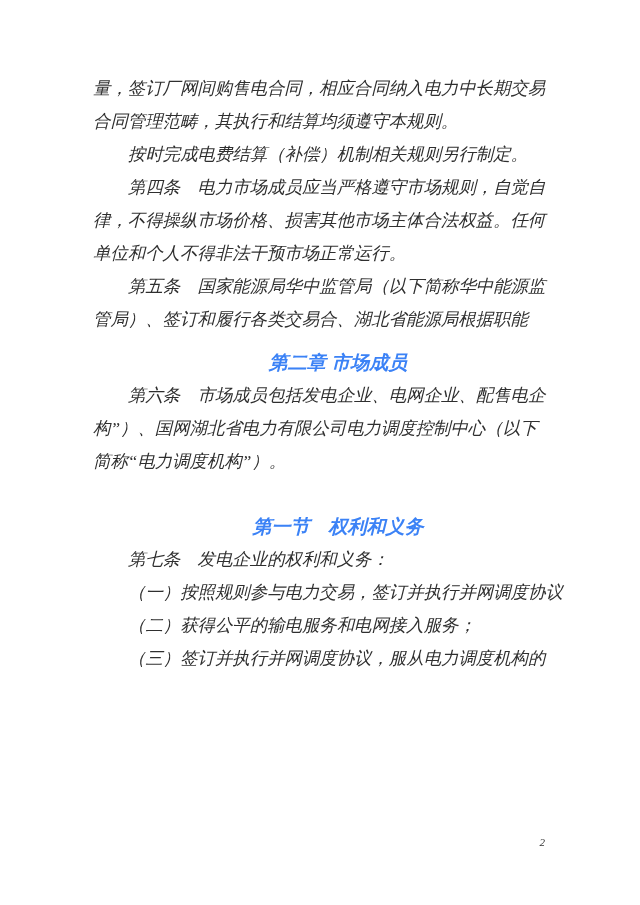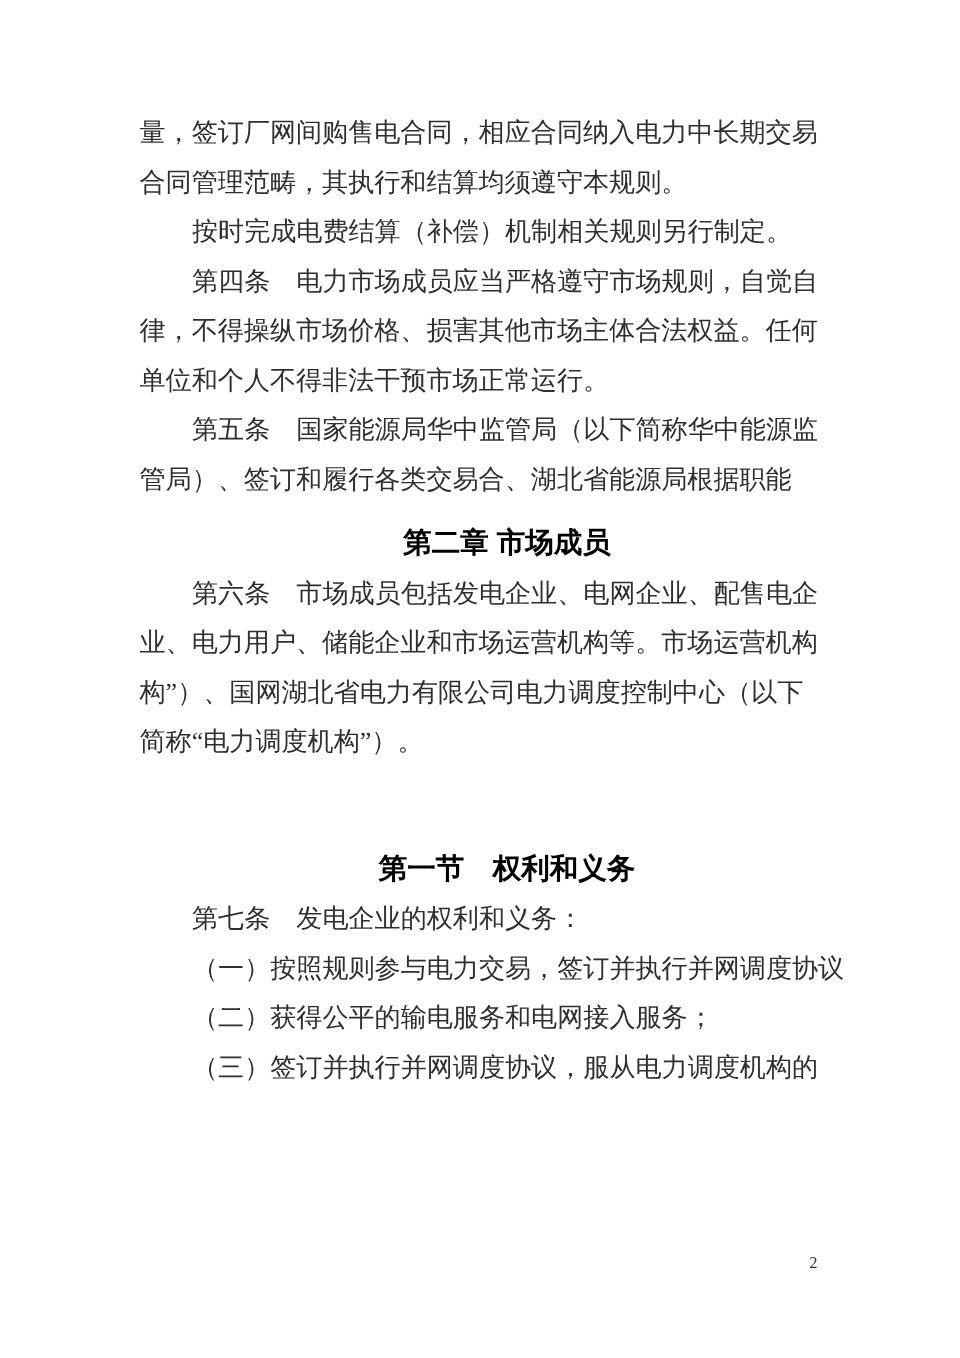--- a/index.html
+++ b/index.html
@@ -7,20 +7,21 @@
     padding: 0;
     background: #ffffff;
   }
   .page {
     position: relative;
     width: 640px;
     height: 905px;
     background: #ffffff;
     overflow: hidden;
     font-family: "Liberation Serif", "DejaVu Serif", serif;
+    font-style: italic;
   }
   .content {
     position: absolute;
     left: 93px;
     top: 72px;
     width: 452px;
   }
   .ln {
     font-size: 17.4px;
     line-height: 33px;
@@ -31,27 +32,27 @@
   }
   .ind {
     padding-left: 35px;
   }
   .heading {
     font-family: "Liberation Sans", "DejaVu Sans", sans-serif;
     font-weight: 700;
     font-size: 19px;
     line-height: 33px;
     height: 33px;
-    color: #000000;
+    color: #3b82f6;
     text-align: center;
     padding-left: 38px; 
     white-space: nowrap;
   }
   .h-chapter { margin-top: 10px; }
-  .h-section { margin-top: 52px; }
+  .h-section { margin-top: 32px; }
   .page-num {
     position: absolute;
     left: 0;
     top: 836px;
     width: 545px;
     text-align: right;
     font-size: 11px;
     color: #333333;
     font-family: "Liberation Serif", "DejaVu Serif", serif;
   }
@@ -67,21 +68,20 @@
     <div class="ln ind">按时完成电费结算（补偿）机制相关规则另行制定。</div>
     <div class="ln ind">第四条　电力市场成员应当严格遵守市场规则，自觉自</div>
     <div class="ln">律，不得操纵市场价格、损害其他市场主体合法权益。任何</div>
     <div class="ln">单位和个人不得非法干预市场正常运行。</div>
     <div class="ln ind">第五条　国家能源局华中监管局（以下简称华中能源监</div>
     <div class="ln">管局）、签订和履行各类交易合、湖北省能源局根据职能</div>
 
     <div class="heading h-chapter">第二章 市场成员</div>
 
     <div class="ln ind">第六条　市场成员包括发电企业、电网企业、配售电企</div>
-    <div class="ln">业、电力用户、储能企业和市场运营机构等。市场运营机构</div>
     <div class="ln">构”）、国网湖北省电力有限公司电力调度控制中心（以下</div>
     <div class="ln">简称“电力调度机构”）。</div>
 
     <div class="heading h-section">第一节　权利和义务</div>
 
     <div class="ln ind">第七条　发电企业的权利和义务：</div>
     <div class="ln ind">（一）按照规则参与电力交易，签订并执行并网调度协议</div>
     <div class="ln ind">（二）获得公平的输电服务和电网接入服务；</div>
     <div class="ln ind">（三）签订并执行并网调度协议，服从电力调度机构的</div>
 

